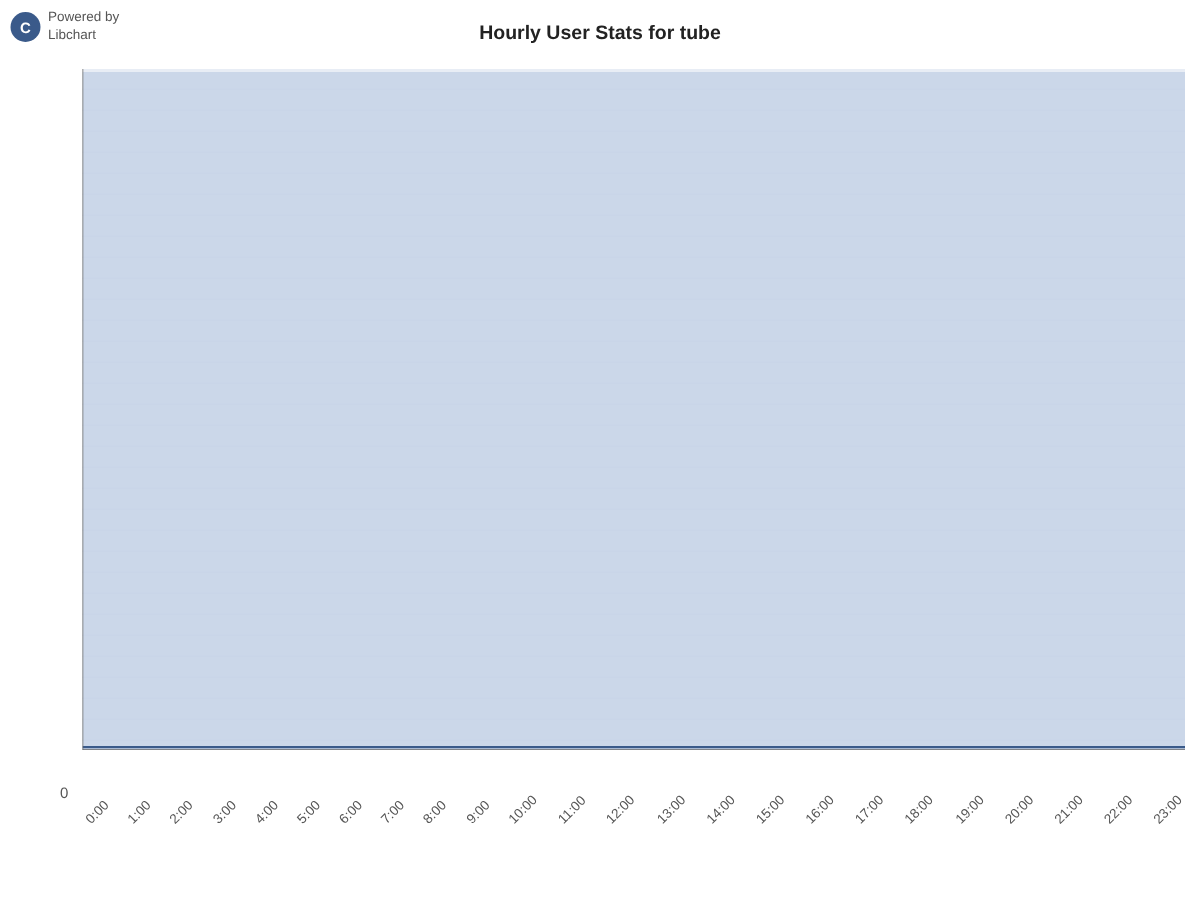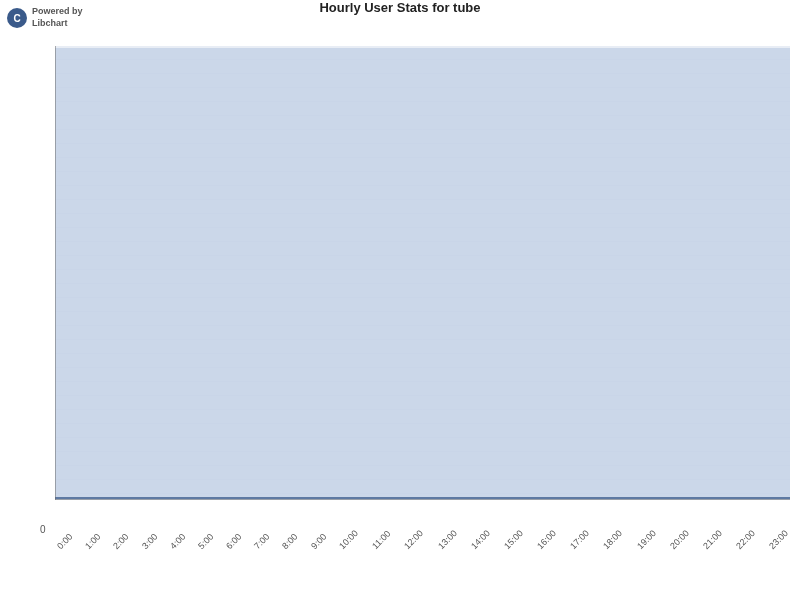--- a/index.html
+++ b/index.html
@@ -24,31 +24,31 @@
 
     #libchart-logo {
       width: 22px;
       height: 22px;
     }
 
     #powered-by-text {
       font-size: 9px;
       color: #555;
       line-height: 1.3;
-      font-weight: bold;
     }
 
     #chart-title {
       position: absolute;
       top: 0;
       left: 0;
       right: 0;
       text-align: center;
       font-size: 13px;
       font-weight: bold;
+      padding-top: 14px;
       color: #222;
     }
 
     #chart-container {
       position: absolute;
       top: 46px;
       left: 55px;
       right: 10px;
       bottom: 60px;
     }

